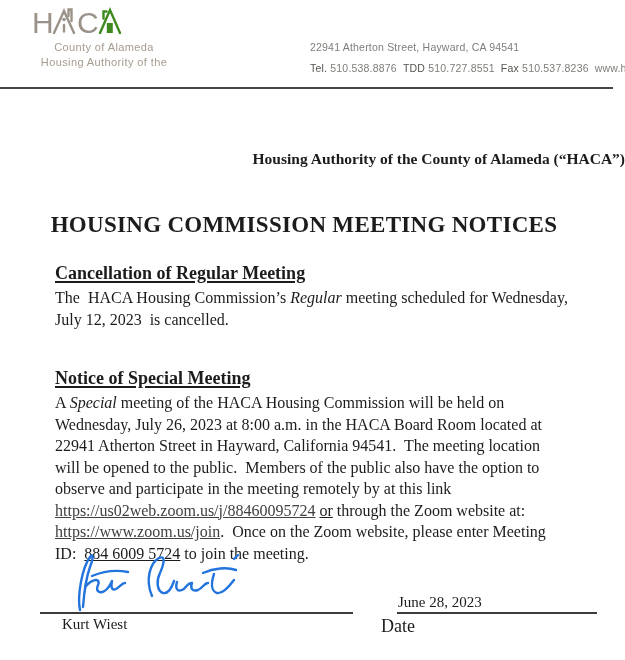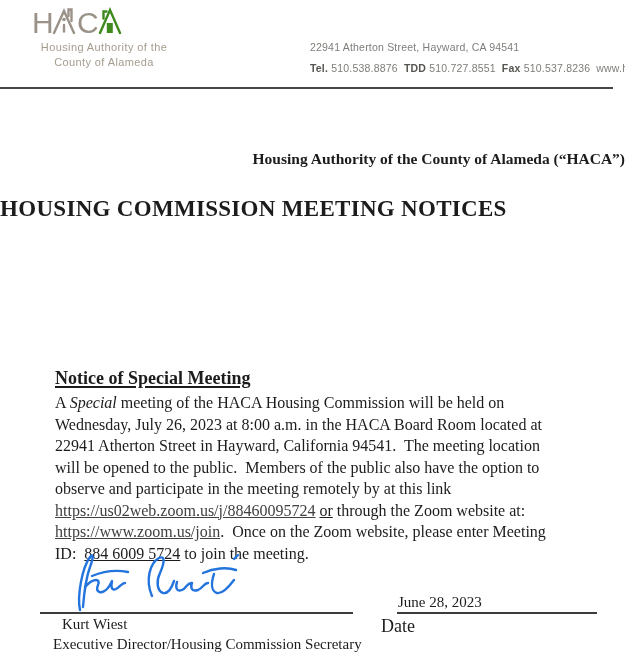--- a/index.html
+++ b/index.html
@@ -23,34 +23,34 @@
     font-size: 11px; line-height: 15px;
     color: #a59c8e; letter-spacing: 0.4px;
   }
   .contact-block {
     position: absolute; left: 310px; top: 41px;
     font-family: "Liberation Sans", sans-serif;
     font-size: 10.5px; color: #7e7d79; letter-spacing: 0.2px;
     white-space: nowrap;
   }
   .contact-line2 { margin-top: 9px; }
-  .contact-label { color: #55544f; font-weight: bold; }
+  .contact-label { color: #55544f; font-weight: normal; }
   .contact-sep { display: inline-block; width: 6px; }
   .head-rule {
     position: absolute; left: 0; top: 87px; width: 613px; height: 2px;
     background: #454545;
   }
   
   .org-title {
     position: absolute; left: 0; top: 150px; width: 625px;
     text-align: right; font-size: 15.5px; font-weight: bold;
   }
   .main-title {
-    position: absolute; left: 0; top: 196px; width: 608px;
-    text-align: left; font-size: 23px; font-weight: bold; letter-spacing: 0.3px;
+    position: absolute; left: 0; top: 212px; width: 608px;
+    text-align: center; font-size: 23px; font-weight: bold; letter-spacing: 0.3px;
   }
   
   .section { position: absolute; left: 55px; width: 560px; }
   .sec1 { top: 263px; }
   .sec2 { top: 345px; margin-top: 23px; }
   .sec-heading {
     font-size: 18px; font-weight: bold;
     text-decoration: underline; text-decoration-thickness: 2px; text-underline-offset: 2px;
     margin-bottom: 3px;
   }
@@ -87,53 +87,56 @@
 
       <g>
         <g stroke="#3f8a1e" stroke-width="2.4" fill="none" stroke-linecap="round">
           <path d="M68 29 L78 6 L88 29"></path>
           <path d="M71.5 14.5 L71.5 7.5 L74.5 7.5"></path>
         </g>
         <rect x="74.8" y="19" width="6" height="10" fill="#3f8a1e"></rect>
       </g>
     </svg>
     <div class="logo-tagline">
+      <div>County of Alameda</div>
       <div>Housing Authority of the</div>
-      <div>County of Alameda</div>
     </div>
   </div>
 
   <div class="contact-block">
     <div>22941 Atherton Street, Hayward, CA 94541</div>
     <div class="contact-line2"><span class="contact-label">Tel.</span> <span>510.538.8876</span><span class="contact-sep"></span><span class="contact-label">TDD</span> <span>510.727.8551</span><span class="contact-sep"></span><span class="contact-label">Fax</span> <span>510.537.8236</span><span class="contact-sep"></span><span>www.haca.net</span></div>
   </div>
 
   <div class="head-rule"></div>
 
   <div class="org-title">Housing Authority of the County of Alameda (“HACA”)</div>
   <div class="main-title">HOUSING COMMISSION MEETING NOTICES</div>
 
+  <div class="section sec1">
+    <div class="sec-heading">Cancellation of Regular Meeting</div>
+    <div class="body-par"><span>The  HACA Housing Commission’s </span><i>Regular</i><span> meeting scheduled for Wednesday,</span><br><span>July 12, 2023  is cancelled.</span></div>
+  </div>
 
   <div class="section sec2">
     <div class="sec-heading">Notice of Special Meeting</div>
     <div class="body-par"><span>A </span><i>Special</i><span> meeting of the HACA Housing Commission will be held on</span><br><span>Wednesday, July 26, 2023 at 8:00 a.m. in the HACA Board Room located at</span><br><span>22941 Atherton Street in Hayward, California 94541.  The meeting location</span><br><span>will be opened to the public.  Members of the public also have the option to</span><br><span>observe and participate in the meeting remotely by at this link</span><br><a>https://us02web.zoom.us/j/88460095724</a><span> </span><u>or</u><span> through the Zoom website at:</span><br><a>https://www.zoom.us/join</a><span>.  Once on the Zoom website, please enter Meeting</span><br><span>ID:  </span><u>884 6009 5724</u><span> to join the meeting.</span></div>
   </div>
 
   <svg class="sig-svg" width="210" height="64" viewBox="0 0 210 64">
     <g stroke="#2374dd" stroke-width="2.4" fill="none" stroke-linecap="round" stroke-linejoin="round">
       <path d="M16 60 C 13 46, 18 18, 26 7 C 30 2, 29 9, 26 17 C 22 28, 20 44, 19 57"></path>
       <path d="M21 37 C 29 28, 37 28, 34 35 C 31 42, 37 45, 43 39 C 46 36, 47 33, 48 31 C 47 36, 47 41, 52 39 C 56 37, 58 33, 61 33"></path>
       <path d="M28 26 C 40 21, 54 20, 64 22"></path>
       <path d="M88 46 C 81 30, 86 13, 95 8 C 102 5, 100 14, 96 23 C 92 31, 93 41, 99 43 C 104 44, 108 37, 110 31"></path>
       <path d="M113 32 C 111 38, 113 42, 118 40 C 123 38, 123 32, 128 33 C 126 38, 128 42, 134 40 C 139 38, 140 33, 144 33"></path>
       <path d="M150 24 C 147 33, 147 41, 153 43 C 158 44, 164 38, 170 30"></path>
       <path d="M139 23 C 150 18, 163 17, 172 20"></path>
       <path d="M170 9 L 174 5"></path>
     </g>
   </svg>
   <div class="sig-line"></div>
   <div class="sig-name">Kurt Wiest</div>
-  <div class="sig-title">Executive Director/Housing Commission Secretary</div>
   <div class="date-value">June 28, 2023</div>
   <div class="date-line"></div>
   <div class="date-label">Date</div>
 
 </div>
 
 </body></html>

